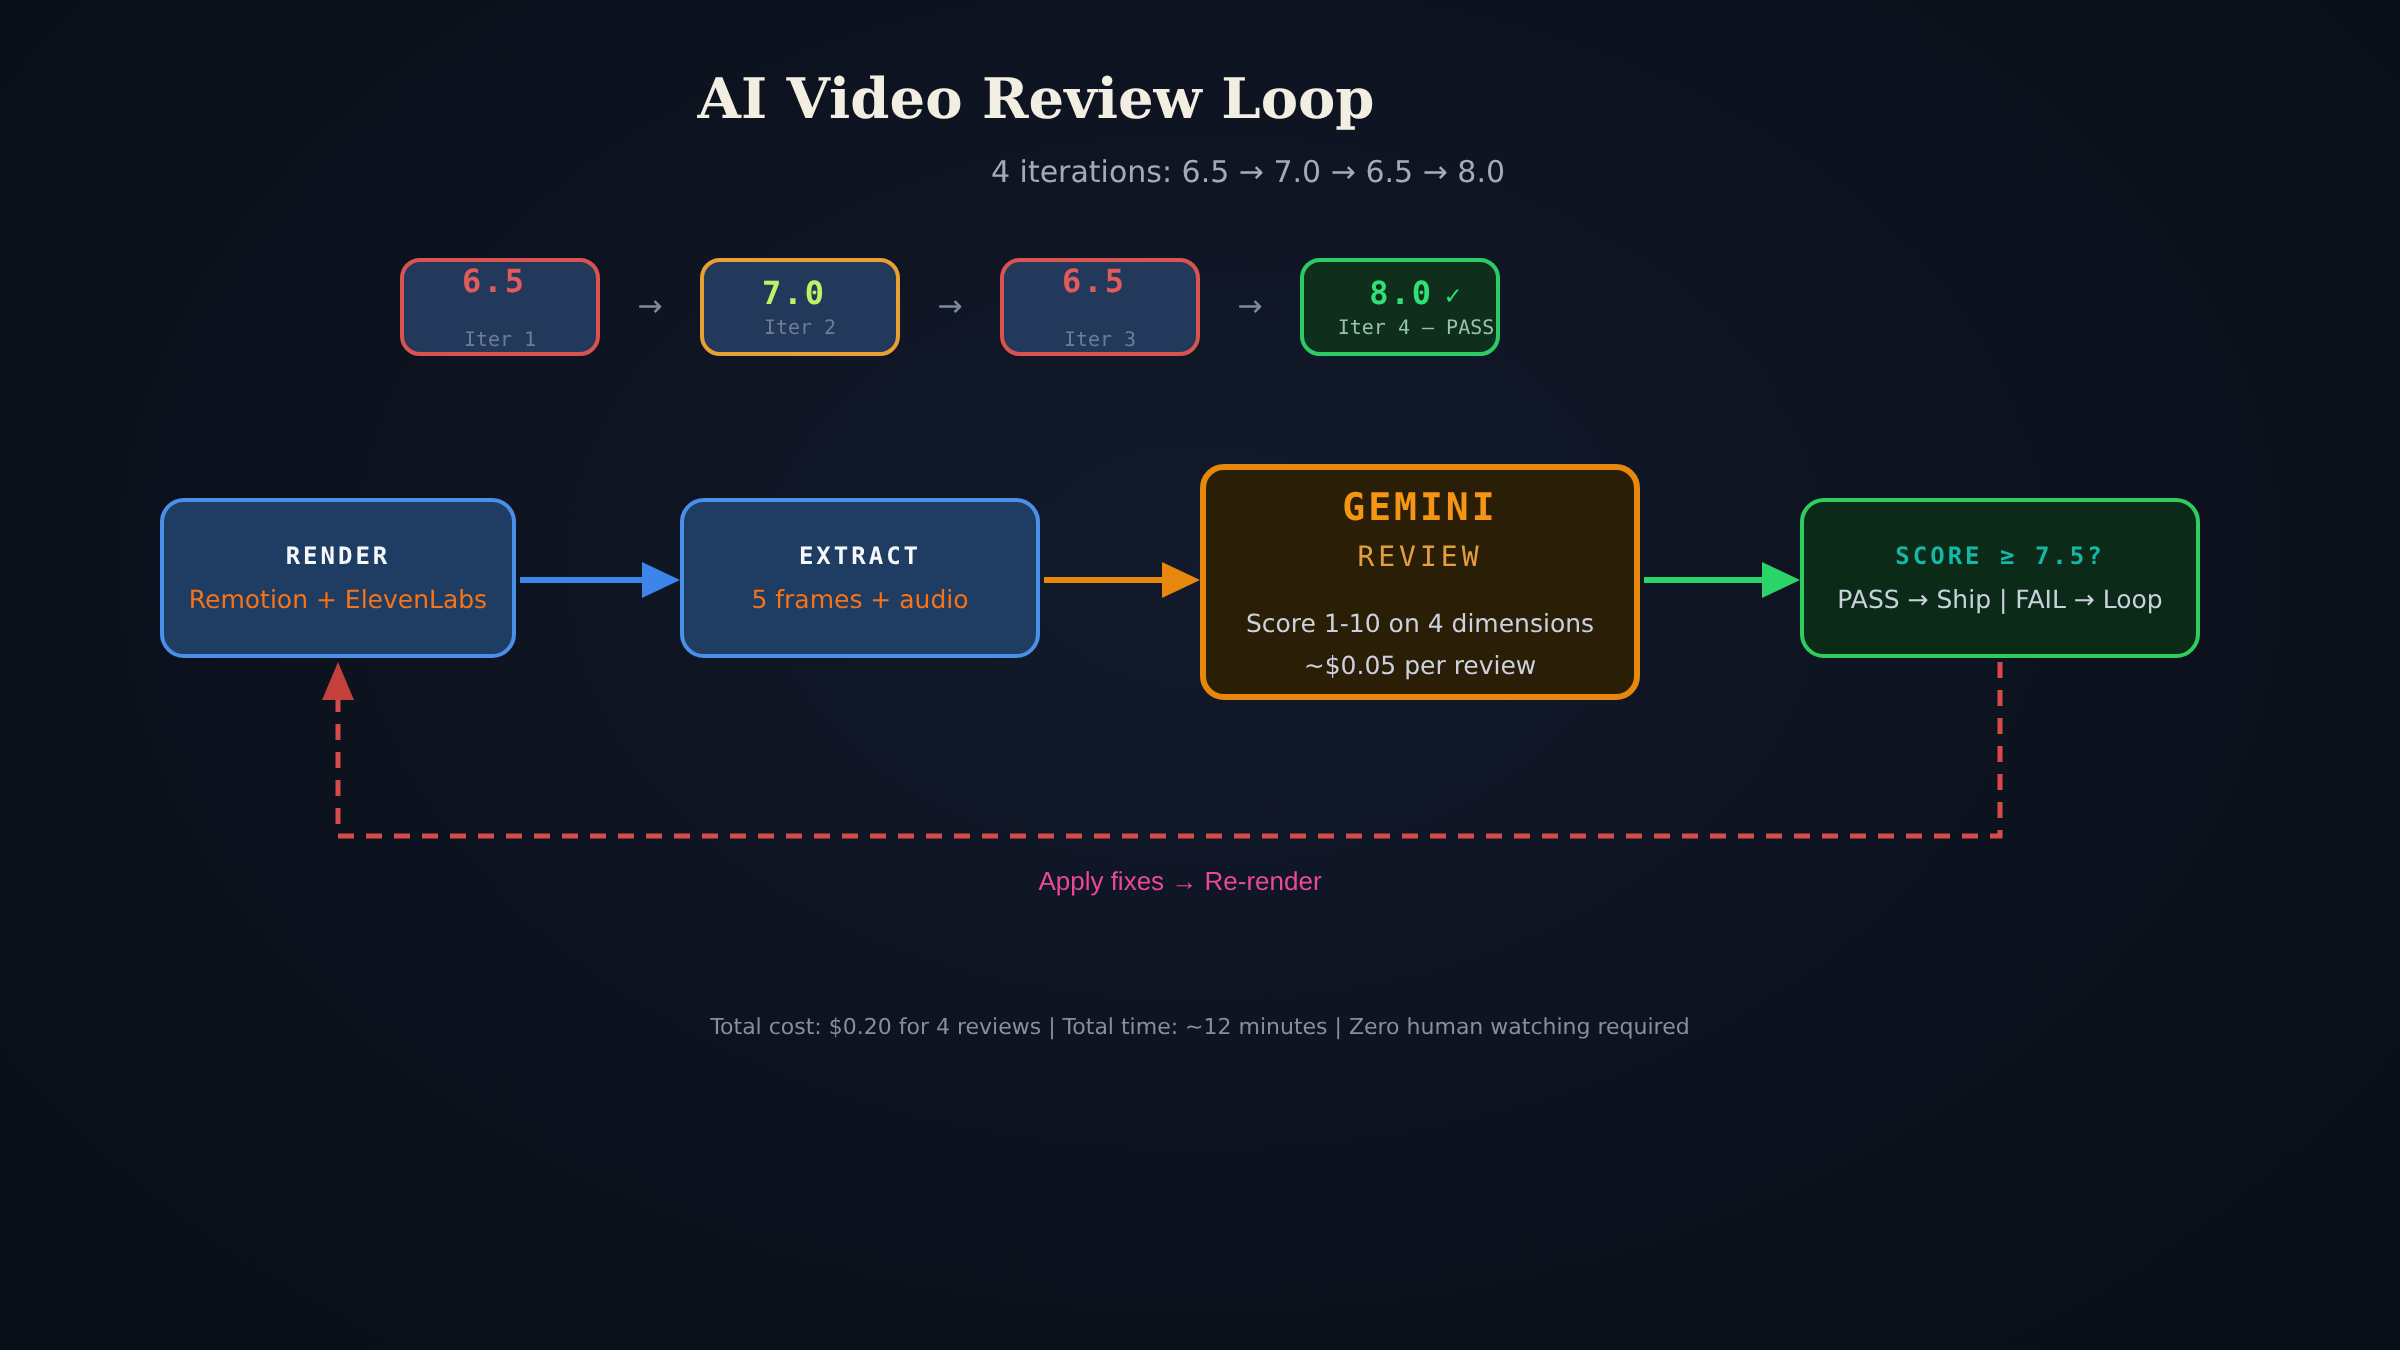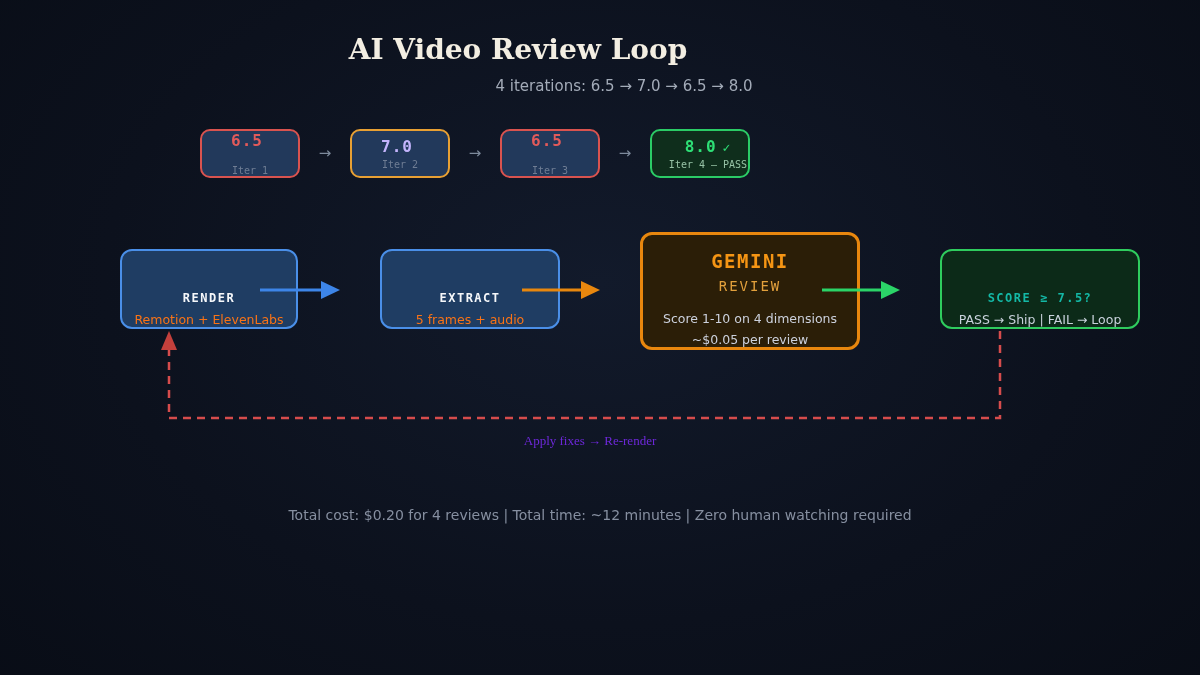--- a/index.html
+++ b/index.html
@@ -24,35 +24,34 @@
     top:129px;width:100px;height:49px;box-sizing:border-box;
     border-radius:10px;border:2px solid;
     display:flex;flex-direction:column;align-items:center;justify-content:center;gap:3px;
     font-family:"DejaVu Sans Mono", monospace;
   }
   .iter-red{background:#22395b;border-color:#d9534f;justify-content:space-between;}
   .iter-orange{background:#22395b;border-color:#e8a033;}
   .iter-green{background:#0f2e1c;border-color:#2bcc66;padding-left:16px;}
   .iter-score{font-size:16px;font-weight:bold;letter-spacing:1px;}
   .iter-red .iter-score{color:#e25a5a;}
-  .iter-orange .iter-score{color:#c4b5fd;}
+  .iter-orange .iter-score{color:#bef264;}
   .iter-green .iter-score{color:#2ee076;}
   .iter-check{font-size:13px;font-weight:normal;margin-left:6px;color:#2ee076;}
   .iter-label{font-size:10px;color:#6f7d94;}
   .iter-green .iter-label{color:#97c3a6;}
   .iter-arrow{
     top:144px;width:30px;text-align:center;
     font-size:15px;color:#7d8a9c;
   }
   
   .node{
     box-sizing:border-box;border-radius:12px;border:2.5px solid;
-    display:flex;flex-direction:column;align-items:center;justify-content:flex-end;gap:7px;
+    display:flex;flex-direction:column;align-items:center;justify-content:center;gap:7px;
     text-align:center;
-    margin-left:40px;
   }
   .node-blue{background:#1f3d63;border-color:#4a8fe8;}
   .node-orange{background:#2b1e07;border-color:#e8870e;border-width:3px;gap:6px;}
   .node-green{background:#0c2a18;border-color:#2fcc5e;}
   .node-title{
     font-family:"DejaVu Sans Mono", monospace;font-weight:bold;
     font-size:12px;color:#f5f7fa;letter-spacing:1.5px;
   }
   .node-orange .node-title{font-size:19px;color:#f59514;}
   .node-green .node-title{color:#14b8a6;}
@@ -65,26 +64,26 @@
   .node-green .node-line{color:#c9d2dc;}
   #node-render{left:80px;top:249px;width:178px;height:80px;}
   #node-extract{left:340px;top:249px;width:180px;height:80px;}
   #node-gemini{left:600px;top:232px;width:220px;height:118px;}
   #node-score{left:900px;top:249px;width:200px;height:80px;}
   
   #arrow-layer{left:0;top:0;width:1200px;height:675px;pointer-events:none;}
   
   .feedback-label{
     left:590px;top:433px;transform:translateX(-50%);white-space:nowrap;
-    font-family:Liberation Serif, serif;font-size:13px;color:#6d28d9;
+    font-family:Liberation Sans, sans-serif;font-size:13px;color:#ec4899;
   }
   
   .footer{
     left:0;top:507px;width:1200px;text-align:center;
-    font-size:14px;color:#868fa0;
+    font-size:11px;color:#868fa0;
   }
 </style>
 </head>
 <body>
 
 <div class="abs title">AI Video Review Loop</div>
 <div class="abs subtitle">4 iterations: 6.5 → 7.0 → 6.5 → 8.0</div>
 
 <div class="abs iter-box iter-red" style="left:200px">
   <div class="iter-score"><span>6.5</span><span class="iter-check"></span></div>

